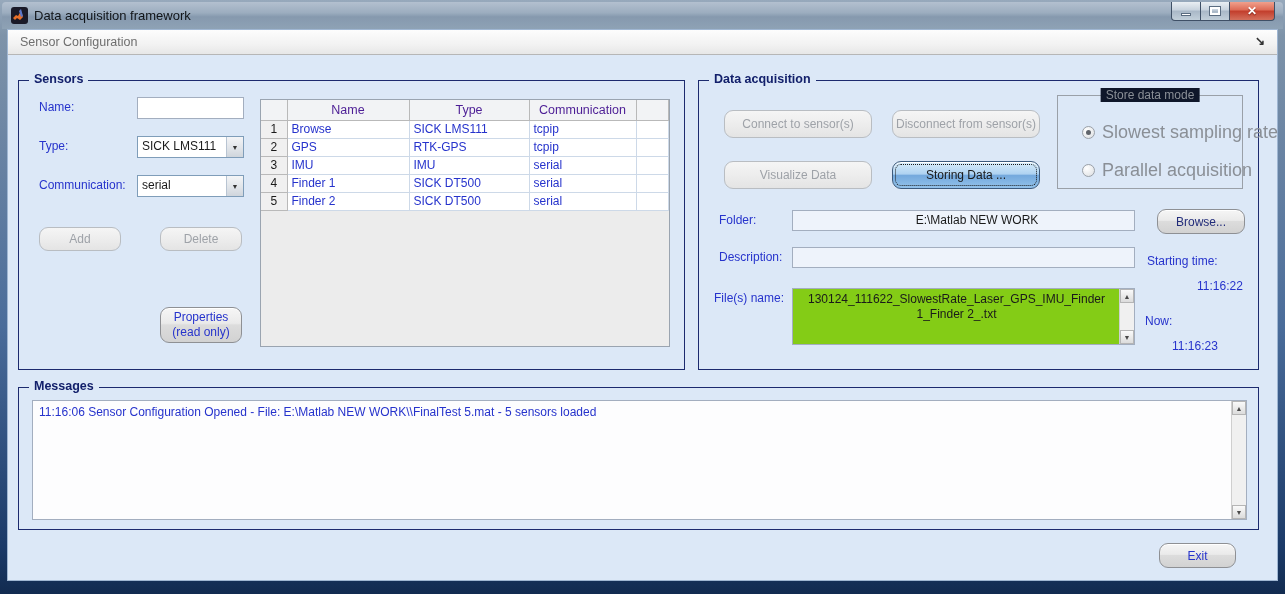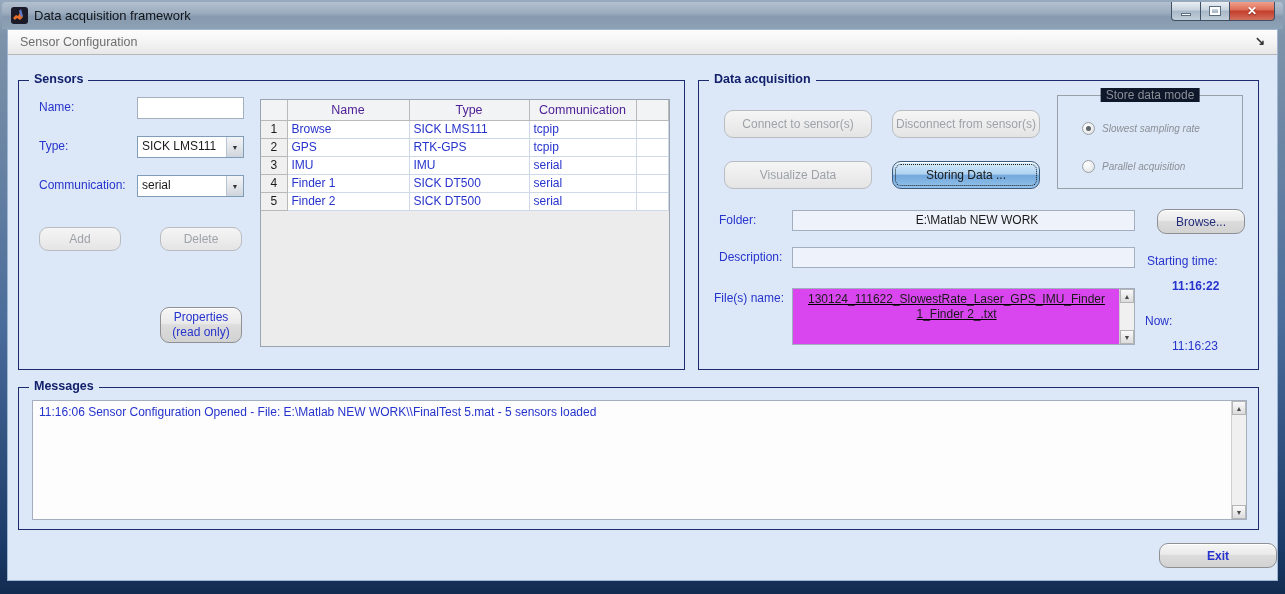--- a/index.html
+++ b/index.html
@@ -85,25 +85,25 @@
   
   .group { position:absolute; border:1px solid #9aa0a8; }
   .group-title { position:absolute; top:-8px; left:50%; transform:translateX(-50%);
     background:#0f172a; padding:0 5px; font-size:12px; color:#8a8f96; white-space:nowrap; }
   .radio-row { position:absolute; display:flex; align-items:center; }
   .radio { width:13px; height:13px; border-radius:50%; border:1px solid #9aa0a8;
     background:radial-gradient(circle at 35% 30%, #ffffff 0%, #e6e8ea 70%, #d4d7da 100%);
     margin-right:7px; position:relative; }
   .radio.checked::after { content:""; position:absolute; left:3px; top:3px; width:5px; height:5px;
     border-radius:50%; background:#5f646b; }
-  .radio-label { font-size:10px; color:#8a8f96; white-space:nowrap;font-style:italic; }
+  .radio-label { font-size:18px; color:#8a8f96; white-space:nowrap; }
 
   
   .listbox { position:absolute; background:#fdfdfe; border:1px solid #a3aebf; overflow:hidden; }
-  .listbox.lite { background:#d946ef;text-decoration:underline; }
+  .listbox.lite { background:#84cc16; }
   .sb { position:absolute; top:0; right:0; bottom:0; width:15px; background:#f0f0f0;
     border-left:1px solid #cfcfcf; }
   .sb .arr { position:absolute; left:0; width:14px; height:14px; background:linear-gradient(180deg,#fafafa,#dcdcdc);
     border:1px solid #b5b5b5; font-size:7px; color:#4a4a4a; display:flex; align-items:center; justify-content:center; }
   .sb .arr.up { top:0; }
   .sb .arr.dn { bottom:0; }
 
   .msg-line { font-size:12px; color:#2633cc; padding:4px 6px; white-space:nowrap; }
   .files-text { font-size:12px; color:#1a1a1a; text-align:center; padding:3px 18px 0 4px; line-height:15px; word-break:normal; }
 </style>
@@ -265,33 +265,33 @@
         <span class="lbl" style="left:15px; top:210px;">File(s) name:</span>
         <div class="listbox lite" style="left:93px; top:207px; width:343px; height:57px;">
           <div class="files-text">130124_111622_SlowestRate_Laser_GPS_IMU_Finder 1_Finder 2_.txt</div>
           <div class="sb">
             <span class="arr up">▲</span>
             <span class="arr dn">▼</span>
           </div>
         </div>
 
         <span class="lbl" style="left:448px; top:173px;">Starting time:</span>
-        <span class="lbl" style="left:473px; top:198px;font-weight:bold;">11:16:22</span>
+        <span class="lbl" style="left:498px; top:198px;">11:16:22</span>
         <span class="lbl" style="left:446px; top:233px;">Now:</span>
         <span class="lbl" style="left:473px; top:258px;">11:16:23</span>
       </div>
 
       <div class="panel" style="left:10px; top:331px; width:1241px; height:143px;">
         <span class="panel-title">Messages</span>
         <div class="listbox" style="left:13px; top:12px; width:1215px; height:120px;">
           <div class="msg-line">11:16:06 Sensor Configuration Opened  -  File: E:\Matlab NEW WORK\\FinalTest 5.mat - 5 sensors loaded</div>
           <div class="sb">
             <span class="arr up">▲</span>
             <span class="arr dn">▼</span>
           </div>
         </div>
       </div>
 
-      <div class="btn bluetext" style="left:1151px; top:487px; width:118px; height:25px;font-weight:bold;">Exit</div>
+      <div class="btn bluetext" style="left:1151px; top:487px; width:77px; height:25px;">Exit</div>
 
     </div>
   </div>
 </div>
 
 </body></html>

